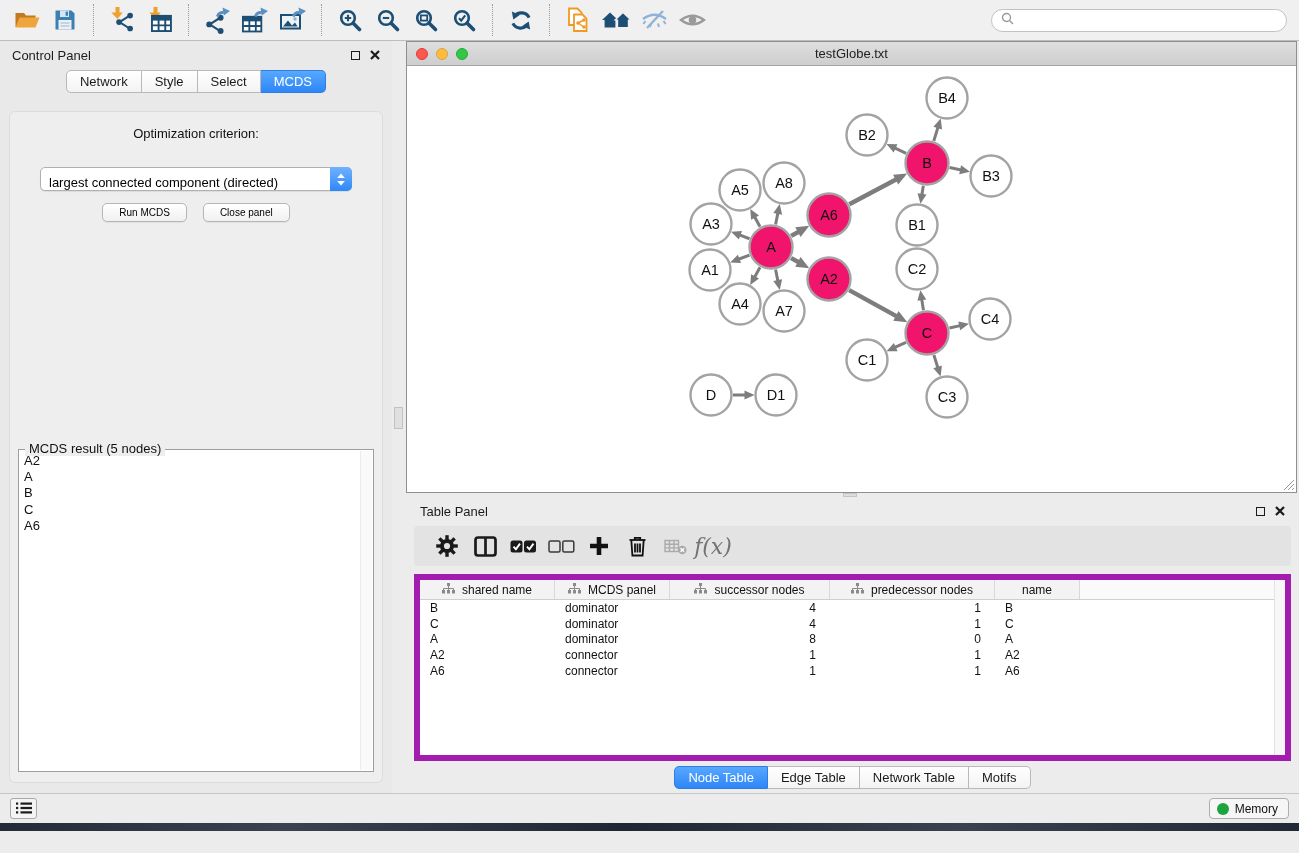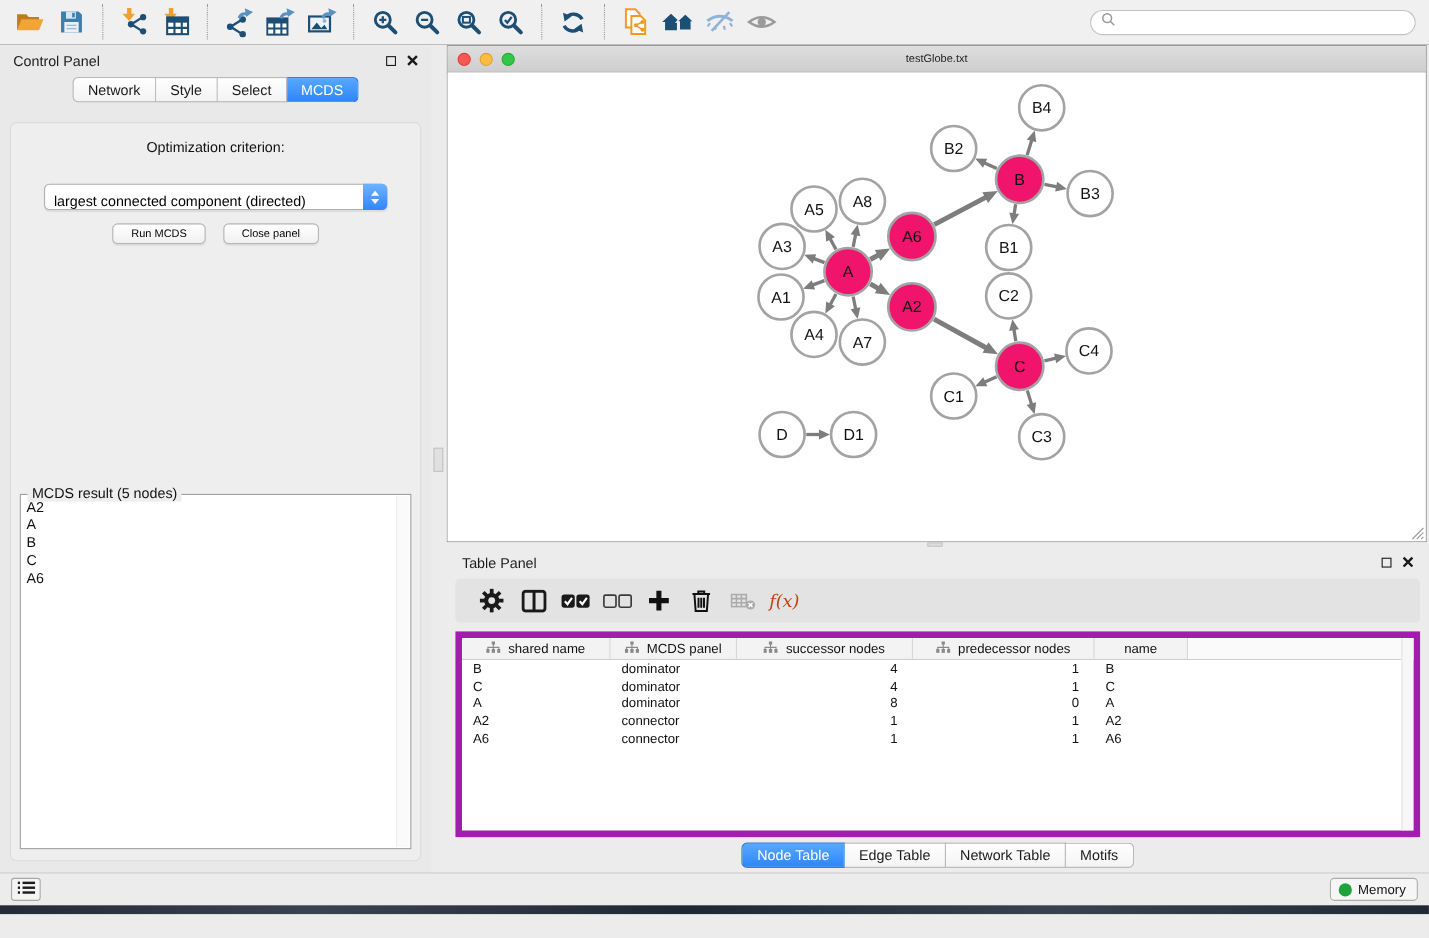--- a/index.html
+++ b/index.html
@@ -51,34 +51,34 @@
 
   
   .divider-v { width:14px; background:#ececec; position:relative; }
   .v-handle { position:absolute; left:2px; top:366px; width:9px; height:22px; background:#e0e0e0; border:1px solid #c2c2c2; }
 
   
   .right-col { width:893px; display:flex; flex-direction:column; }
 
   .net-window { height:452px; margin-right:2px; border:1px solid #8f8f8f; background:#fff; display:flex; flex-direction:column; }
   .net-titlebar { height:24px; background:linear-gradient(#dedede,#cecece); border-bottom:1px solid #a6a6a6; position:relative; display:flex; align-items:center; flex:0 0 auto; }
-  .net-title { position:absolute; left:0; right:0; text-align:center; font-size:10px; color:#222; }
+  .net-title { position:absolute; left:0; right:0; text-align:center; font-size:13px; color:#222; }
   .net-canvas { flex:1; position:relative; background:#fff; }
   #graph-svg { position:absolute; inset:0; }
   .resize-grip { position:absolute; right:1px; bottom:1px; }
 
   .divider-h { height:5px; background:#ececec; position:relative; }
   .h-handle { position:absolute; left:437px; top:0; width:14px; height:4px; background:#dddddd; border:1px solid #c5c5c5; }
 
   
   .table-panel { flex:1; background:#ececec; display:flex; flex-direction:column; position:relative; }
   .tp-header { height:26px; display:flex; align-items:center; padding:0 14px; font-size:13px; color:#1c1c1c; flex:0 0 auto; }
   .tp-toolbar { margin:2px 8px 0; height:40px; background:#e3e3e3; border-radius:4px; display:flex; align-items:center; padding:0 14px; gap:0; flex:0 0 auto; }
   .tpt-icon { width:38px; height:34px; display:flex; align-items:center; justify-content:center; }
-  .fx { font-family:"DejaVu Serif", serif; font-style:italic; font-size:16px; color:#c2410c; }
+  .fx { font-family:"DejaVu Serif", serif; font-style:italic; font-size:22px; color:#737373; }
   .data-table { margin:8px 8px 0; background:#fff; border:6px solid #a21caf; flex:1; position:relative; overflow:hidden; display:flex; flex-direction:column; }
   .dt-header { display:flex; height:20px; background:#f3f3f3; border-bottom:1px solid #cfcfcf; flex:0 0 auto; }
   .dt-hcell { display:flex; align-items:center; justify-content:center; gap:7px; border-right:1px solid #d8d8d8; font-size:12px; color:#111; }
   .dt-hcell.filler { background:#fafafa; border-right:none; }
   .dt-row { display:flex; height:15.7px; align-items:center; }
   .dt-cell { font-size:12px; color:#111; white-space:nowrap; overflow:hidden; }
   .dt-cell.al { text-align:left; padding-left:10px; }
   .dt-cell.ar { text-align:right; padding-right:14px; }
   .dt-scroll { position:absolute; right:0; top:0; bottom:0; width:11px; background:#f7f7f7; border-left:1px solid #e3e3e3; }
   .bottom-tabs-wrap { height:32px; display:flex; justify-content:center; align-items:center; flex:0 0 auto; }

